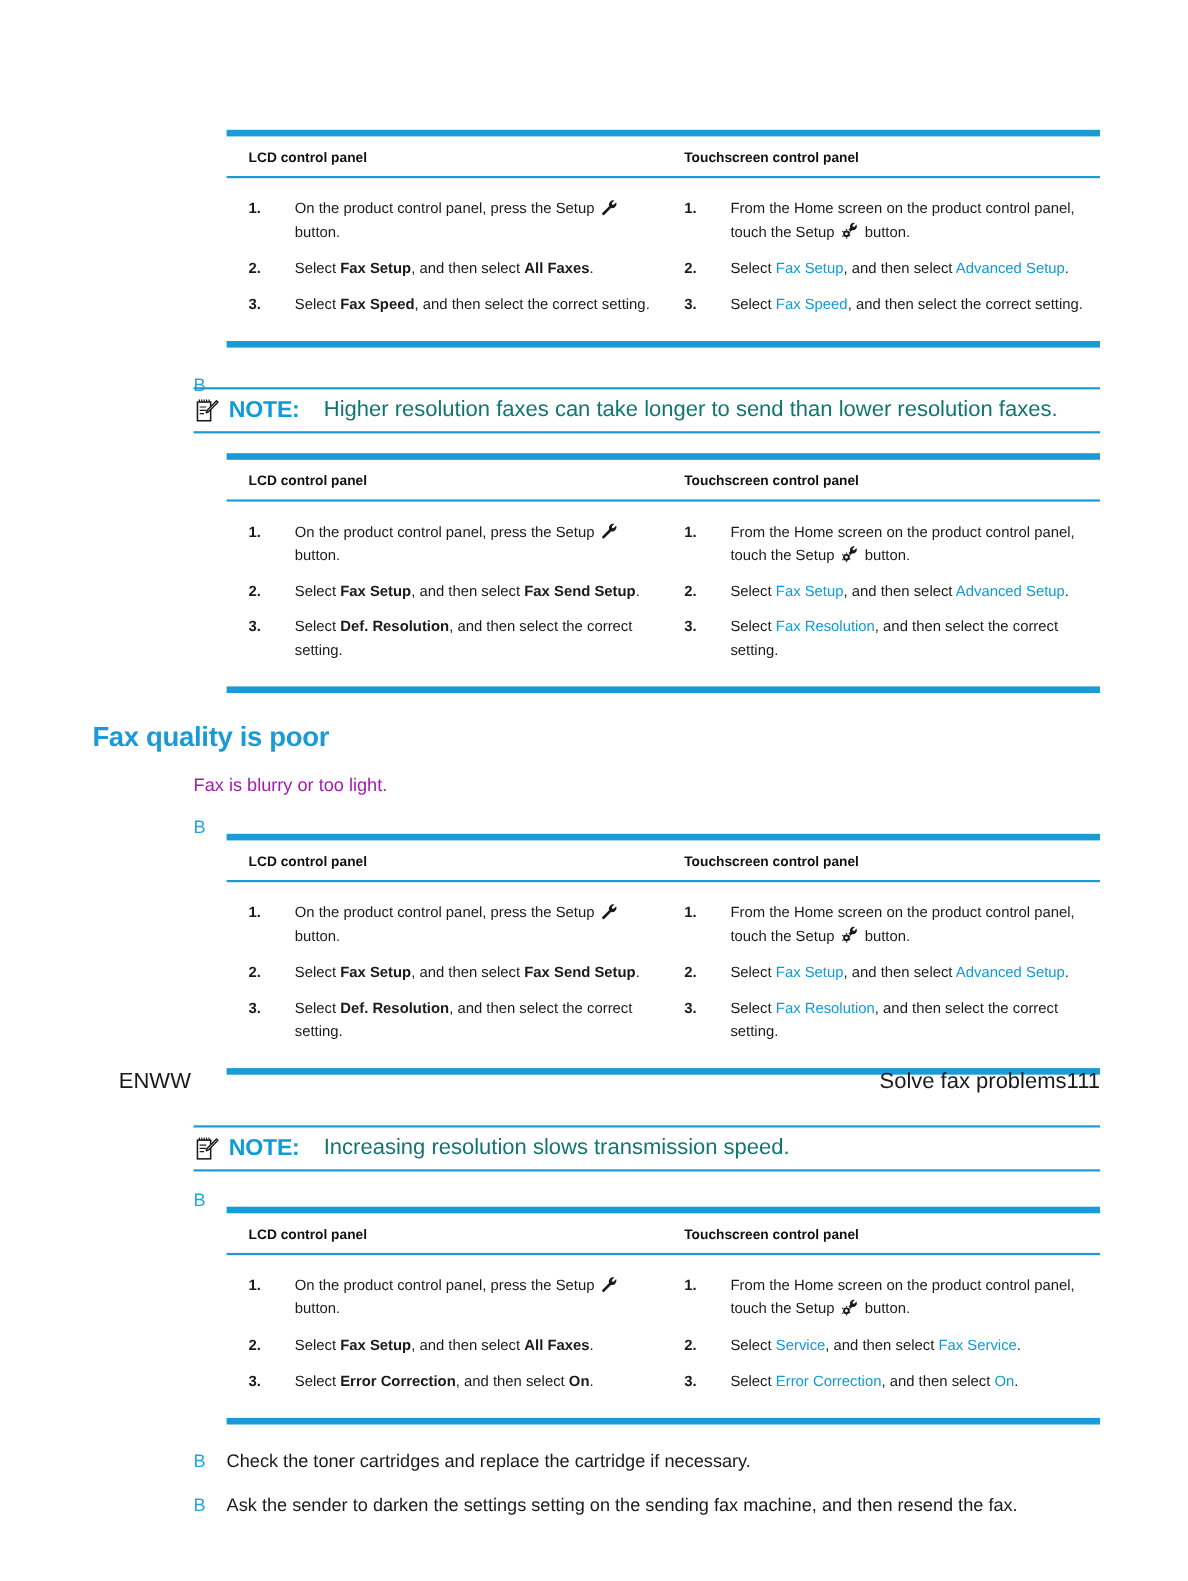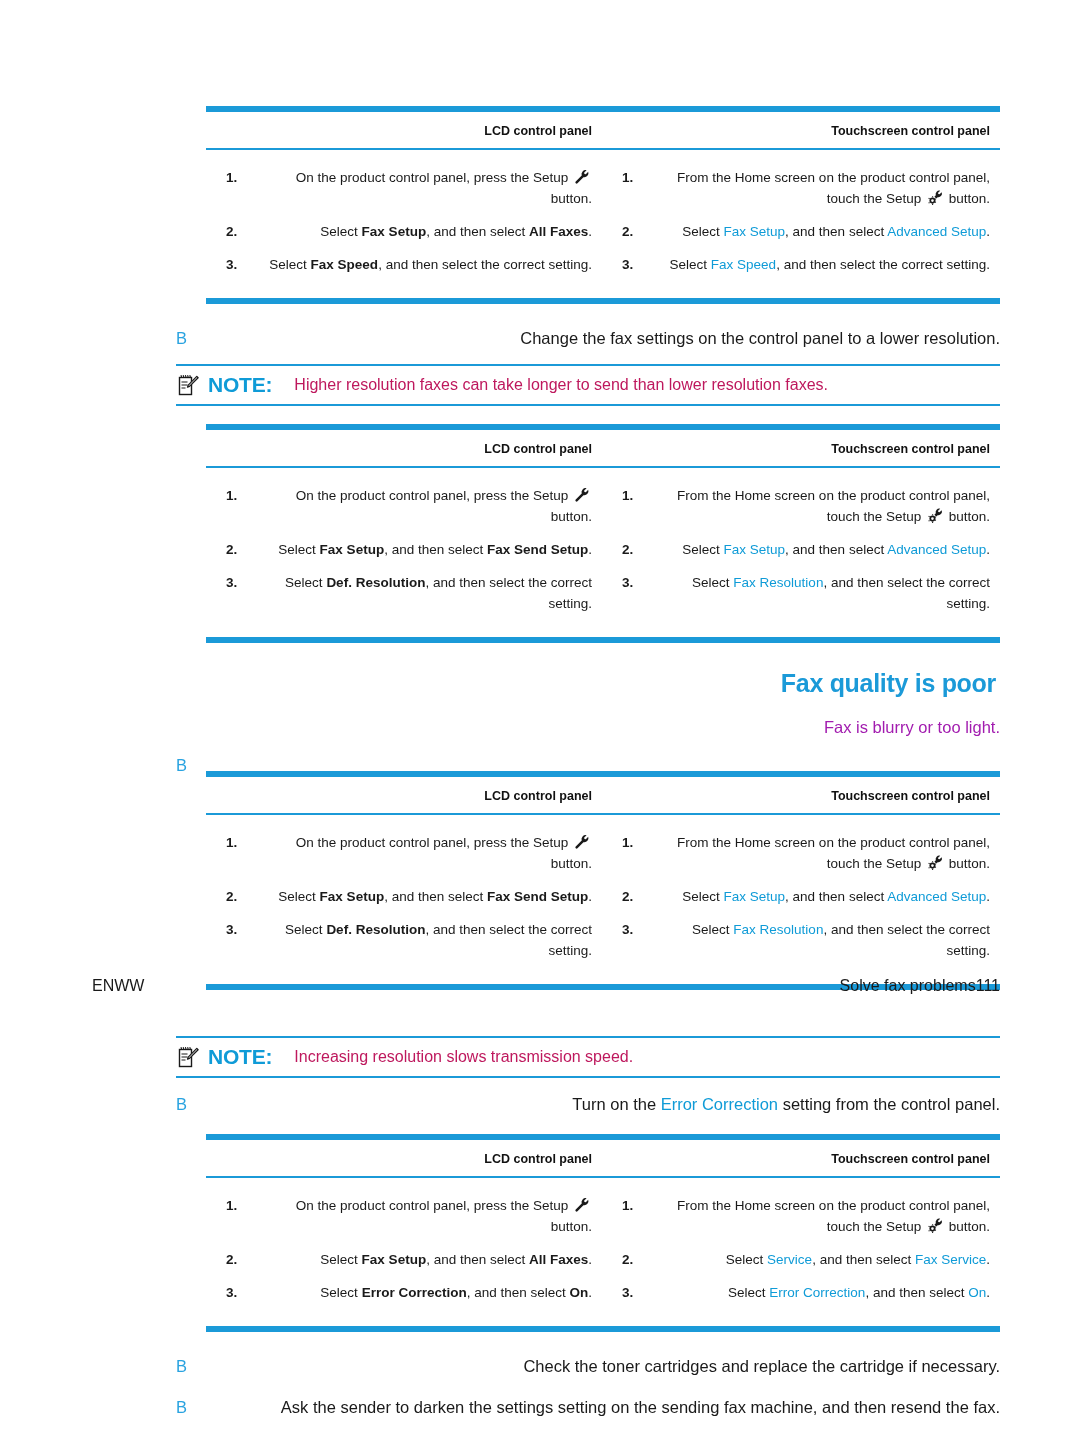--- a/index.html
+++ b/index.html
@@ -13,22 +13,21 @@
     font-family: "Liberation Sans", sans-serif;
     color: #1a1a1a;
     position: relative;
     overflow: hidden;
   }
   .page {
     position: relative;
     width: 1080px;
     height: 1057px;
     box-sizing: border-box;
-    padding: 0 80px;
-    text-align: right;
+    padding: 12px 80px;
   }
   .bold { font-weight: bold; }
   .blue { color: #0f9bd7; }
 
   
   .steptable {
     margin-left: 126px;
     width: 794px;
     border-top: 6px solid #1b9ad8;
     border-bottom: 6px solid #1b9ad8;
@@ -117,22 +116,22 @@
     margin-left: 0;
   }
   .note .notelabel {
     font-size: 21px;
     font-weight: bold;
     color: #0f9bd7;
     margin-right: 22px;
     letter-spacing: -0.2px;
   }
   .note .notetext {
-    font-size: 16px;
-    color: #be185d;
+    font-size: 20px;
+    color: #0f766e;
   }
 
   
   h1.section {
     margin: 4px;
     padding: 0;
     font-size: 25px;
     font-weight: bold;
     color: #1b9ad8;
     letter-spacing: -0.3px;
@@ -148,27 +147,27 @@
     display: inline-block;
     vertical-align: -3px;
     width: 16px;
     height: 16px;
     margin: 0 2px;
   }
 
   
   .footer {
     position: absolute;
-    left: 92px;
+    left: 108px;
     right: 80px;
     bottom: 62px;
     display: flex;
     justify-content: space-between;
     align-items: baseline;
-    font-size: 16px;
+    font-size: 20px;
     color: #1a1a1a;
   }
   .footer .right { display: flex; }
 </style>
 </head>
 <body>
 
 <div class="page">
 
   <div style="height:106px"></div>
@@ -195,21 +194,21 @@
                   <path d="M7.3 9.4h1.8l.3 1.6-1.2.4zM7.3 22.4h1.8l.3-1.6-1.2-.4zM1.9 13.1l.9-1.5 1.5.7-.4 1.2zM12.9 19.5l.9-1.5-1.3-.8-.8 1zM1.9 18.7l.9 1.5 1.5-.7-.4-1.2zM12.9 12.3l.9 1.5-1.3.8-.8-1z" fill="#1a1a1a"></path>
                 </svg></span> button.</li>
             <li>Select <span class="blue">Fax Setup</span>, and then select <span class="blue">Advanced Setup</span>.</li>
             <li>Select <span class="blue">Fax Speed</span>, and then select the correct setting.</li>
           </ol>
         </div>
       </div>
     </div>
 
   <div style="height:22px"></div>
-  <div class="bullet"><span class="bmark">B</span><span>Change the fax settings on the control panel to a lower resolution.</span></div>
+  <div class="bullet"><span class="bmark">B</span></div>
 
   <div style="height:14px"></div>
   <div class="note">
       <span class="noteicon"><svg viewBox="0 0 24 24" width="24" height="24">
           <rect x="3.5" y="4.5" width="12" height="17" fill="#ffffff" stroke="#1a1a1a" stroke-width="1.4"></rect>
           <path d="M5 2.2l.6 2.2M7.2 2.2l.6 2.2M9.4 2.2l.6 2.2M11.6 2.2l.6 2.2M13.8 2.2l.6 2.2" stroke="#1a1a1a" stroke-width="1.1" fill="none"></path>
           <path d="M5.5 9h6M5.5 12h6M5.5 15h4" stroke="#1a1a1a" stroke-width="1.1"></path>
           <path d="M20.8 3.4l1.3 1.3-8.6 8.7-2 .8.7-2.1z" fill="#ffffff" stroke="#1a1a1a" stroke-width="1.3" stroke-linejoin="round"></path>
         </svg></span>
       <span class="notelabel">NOTE:</span>
@@ -291,21 +290,21 @@
           <rect x="3.5" y="4.5" width="12" height="17" fill="#ffffff" stroke="#1a1a1a" stroke-width="1.4"></rect>
           <path d="M5 2.2l.6 2.2M7.2 2.2l.6 2.2M9.4 2.2l.6 2.2M11.6 2.2l.6 2.2M13.8 2.2l.6 2.2" stroke="#1a1a1a" stroke-width="1.1" fill="none"></path>
           <path d="M5.5 9h6M5.5 12h6M5.5 15h4" stroke="#1a1a1a" stroke-width="1.1"></path>
           <path d="M20.8 3.4l1.3 1.3-8.6 8.7-2 .8.7-2.1z" fill="#ffffff" stroke="#1a1a1a" stroke-width="1.3" stroke-linejoin="round"></path>
         </svg></span>
       <span class="notelabel">NOTE:</span>
       <span class="notetext">Increasing resolution slows transmission speed.</span>
     </div>
 
   <div style="height:14px"></div>
-  <div class="bullet"><span class="bmark">B</span><span>Turn on the <span class="blue">Error Correction</span> setting from the control panel.</span></div>
+  <div class="bullet"><span class="bmark">B</span></div>
 
   <div style="height:18px"></div>
   <div class="steptable">
       <div class="thead">
         <div class="cell col-a">LCD control panel</div>
         <div class="cell col-b">Touchscreen control panel</div>
       </div>
       <div class="tbody">
         <div class="cell col-a">
           <ol class="steps">

